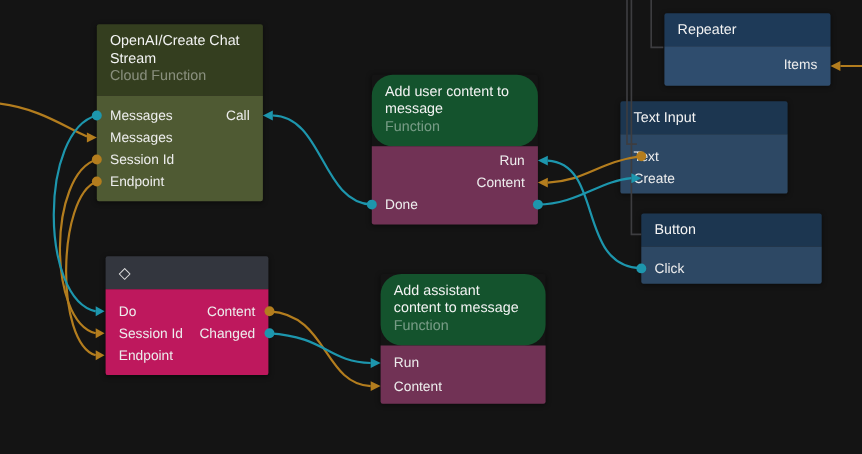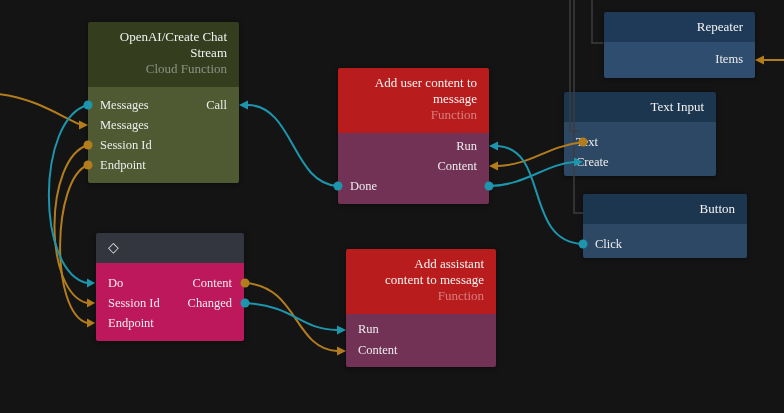--- a/index.html
+++ b/index.html
@@ -1,31 +1,31 @@
 <!DOCTYPE html>
 <html><head>
 <meta charset="utf-8">
 <style>
   html,body{margin:0;padding:0;background:#141414;}
   #canvas{position:relative;width:784px;height:413px;background:#141414;overflow:hidden;
-          font-family:Liberation Serif, serif;text-align:right;}
+          font-family:Liberation Sans, sans-serif;}
   .node{position:absolute;border-radius:2px;z-index:1;box-shadow:0 1px 5px rgba(0,0,0,.45);}
   .hdr{padding:7px 12px;border-radius:2px 2px 0 0;}
   .hdr2{padding-bottom:10px;}
   .hdr-flex{display:flex;justify-content:space-between;align-items:center;}
   .title{font-size:13px;line-height:16px;color:#f3f3f3;white-space:pre-line;}
   .subtitle{font-size:13px;line-height:16px;color:rgba(255,255,255,.42);}
   .hdr-icon{font-size:14px;color:#e2e2e2;line-height:16px;}
   .body{border-radius:0 0 2px 2px;}
   .row{height:20px;display:flex;justify-content:space-between;align-items:center;
        padding:0 12px;font-size:12.5px;color:#ededed;}
   .rh21 .row{height:21px;}
   .pl,.pr{pointer-events:auto;}
   .olive .hdr{background:#343e1f;} .olive .body{background:#4f5a33;}
-  .purple .hdr{background:#b91c1c;} .purple .body{background:#713255;}
+  .purple .hdr{background:#14532d;border-radius:19px;} .purple .body{background:#713255;}
   .blue .hdr{background:#1c3650;} .blue .body{background:#2d4864;}
   .blue2 .hdr{background:#1e3a58;} .blue2 .body{background:#2f4d6e;}
   .gray .hdr{background:#33363e;} .gray .body{background:#be185d;}
   svg.wires{position:absolute;left:0;top:0;z-index:2;pointer-events:none;}
   svg.wires path,svg.wires circle,svg.wires polygon{pointer-events:auto;}
 </style>
 </head>
 <body>
 
 <div id="canvas">

